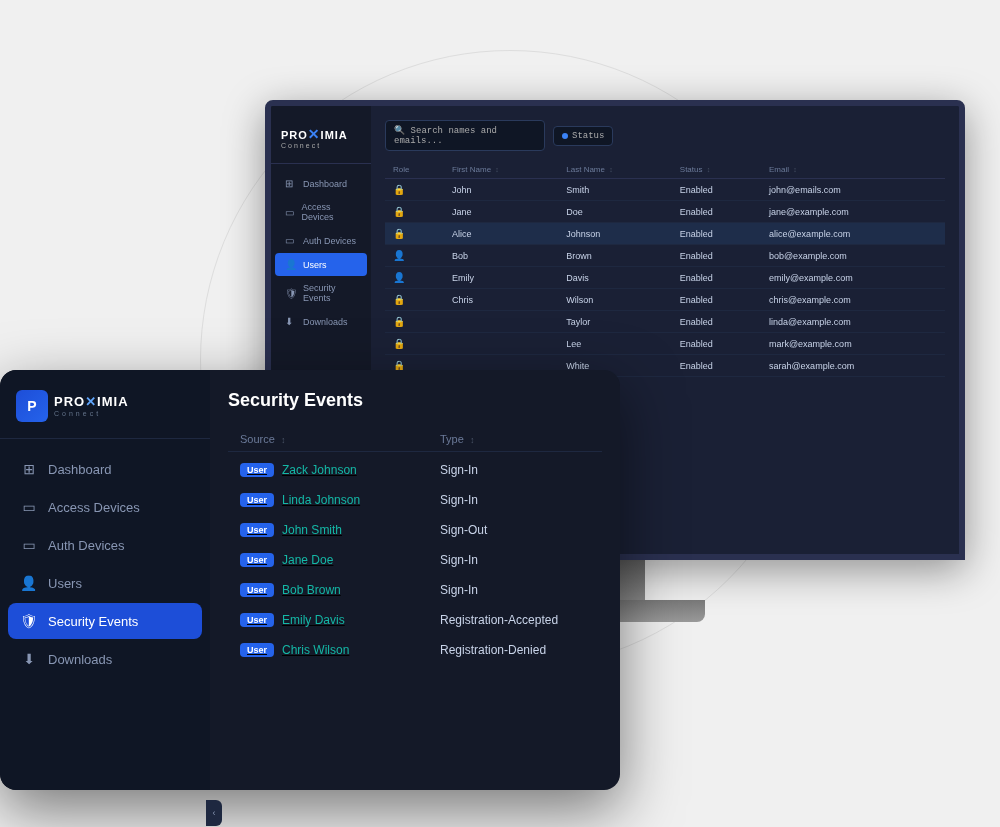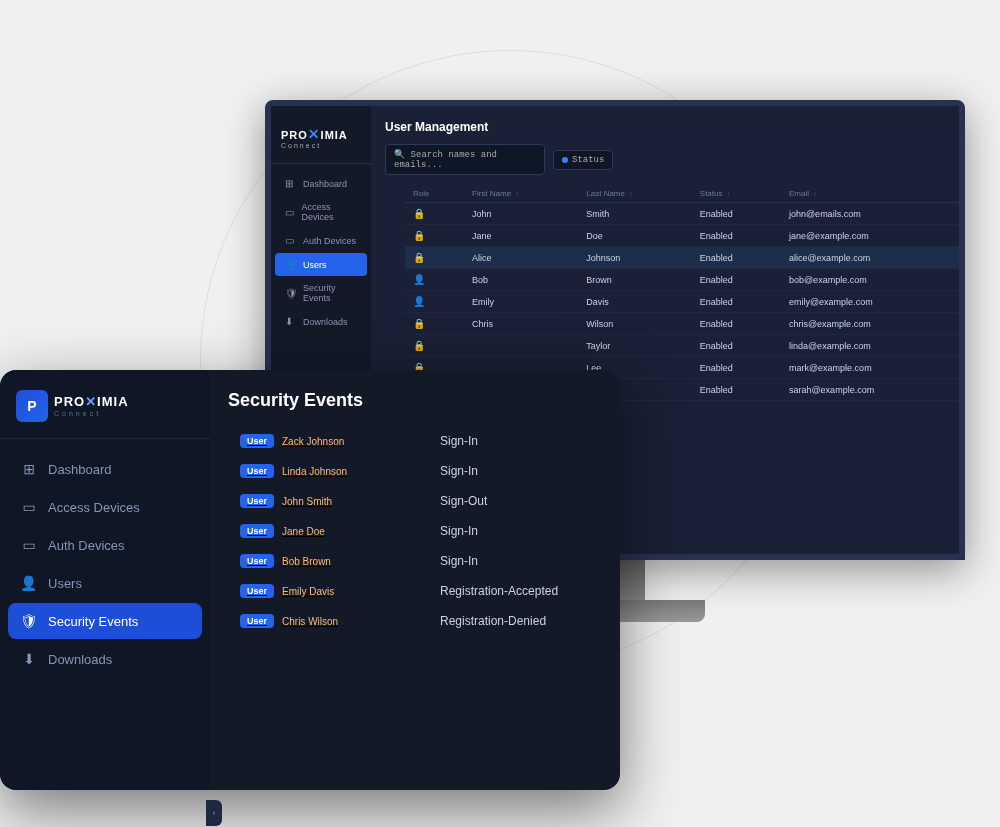--- a/index.html
+++ b/index.html
@@ -159,21 +159,20 @@
     }
     .monitor-status-dot {
       width: 6px;
       height: 6px;
       background: #3b82f6;
       border-radius: 50%;
     }
     .monitor-table {
       width: 100%;
       border-collapse: collapse;
-      margin-left: 20px;
     }
     .monitor-table th {
       color: #6b7a99;
       font-size: 8px;
       font-weight: 500;
       padding: 4px 8px;
       text-align: left;
       border-bottom: 1px solid #2a3050;
     }
     .monitor-table td {
@@ -356,22 +355,22 @@
       margin-right: 8px;
       flex-shrink: 0;
     }
     .panel-row-source {
       width: 200px;
       display: flex;
       align-items: center;
       text-decoration: underline;
     }
     .panel-row-name {
-      color: #fdba74;
-      font-size: 10px;
+      color: #14b8a6;
+      font-size: 12px;
     }
     .panel-row-type {
       flex: 1;
       color: #c8d3e8;
       font-size: 12px;
     }
   </style>
 </head>
 <body>
 
@@ -409,21 +408,20 @@
           <span class="monitor-nav-icon">🛡</span>
           Security Events
         </div>
         <div class="monitor-nav-item">
           <span class="monitor-nav-icon">⬇</span>
           Downloads
         </div>
       </div>
 
       <div class="monitor-main">
-        <div class="monitor-page-title">User Management</div>
         <div class="monitor-toolbar">
           <div class="monitor-search">
             🔍 Search names and emails...
           </div>
           <div class="monitor-status-btn">
             <div class="monitor-status-dot"></div>
             Status
           </div>
         </div>
         <table class="monitor-table">
@@ -551,20 +549,28 @@
         </div>
         <div class="panel-nav-item">
           <span class="panel-nav-icon">⬇</span>
           <span class="panel-nav-label">Downloads</span>
         </div>
       </div>
     </div>
 
     <div class="panel-main">
       <div class="panel-page-title">Security Events</div>
+      <div class="panel-table-header">
+        <div class="panel-col-source">
+          Source <span class="sort-icon">↕</span>
+        </div>
+        <div class="panel-col-type">
+          Type <span class="sort-icon">↕</span>
+        </div>
+      </div>
       <div id="panel-rows-container">
           <div class="panel-row">
     <div class="panel-row-source">
       <span class="user-badge">User</span>
       <span class="panel-row-name">Zack Johnson</span>
     </div>
     <div class="panel-row-type">Sign-In</div>
   </div>
           <div class="panel-row">
     <div class="panel-row-source">

